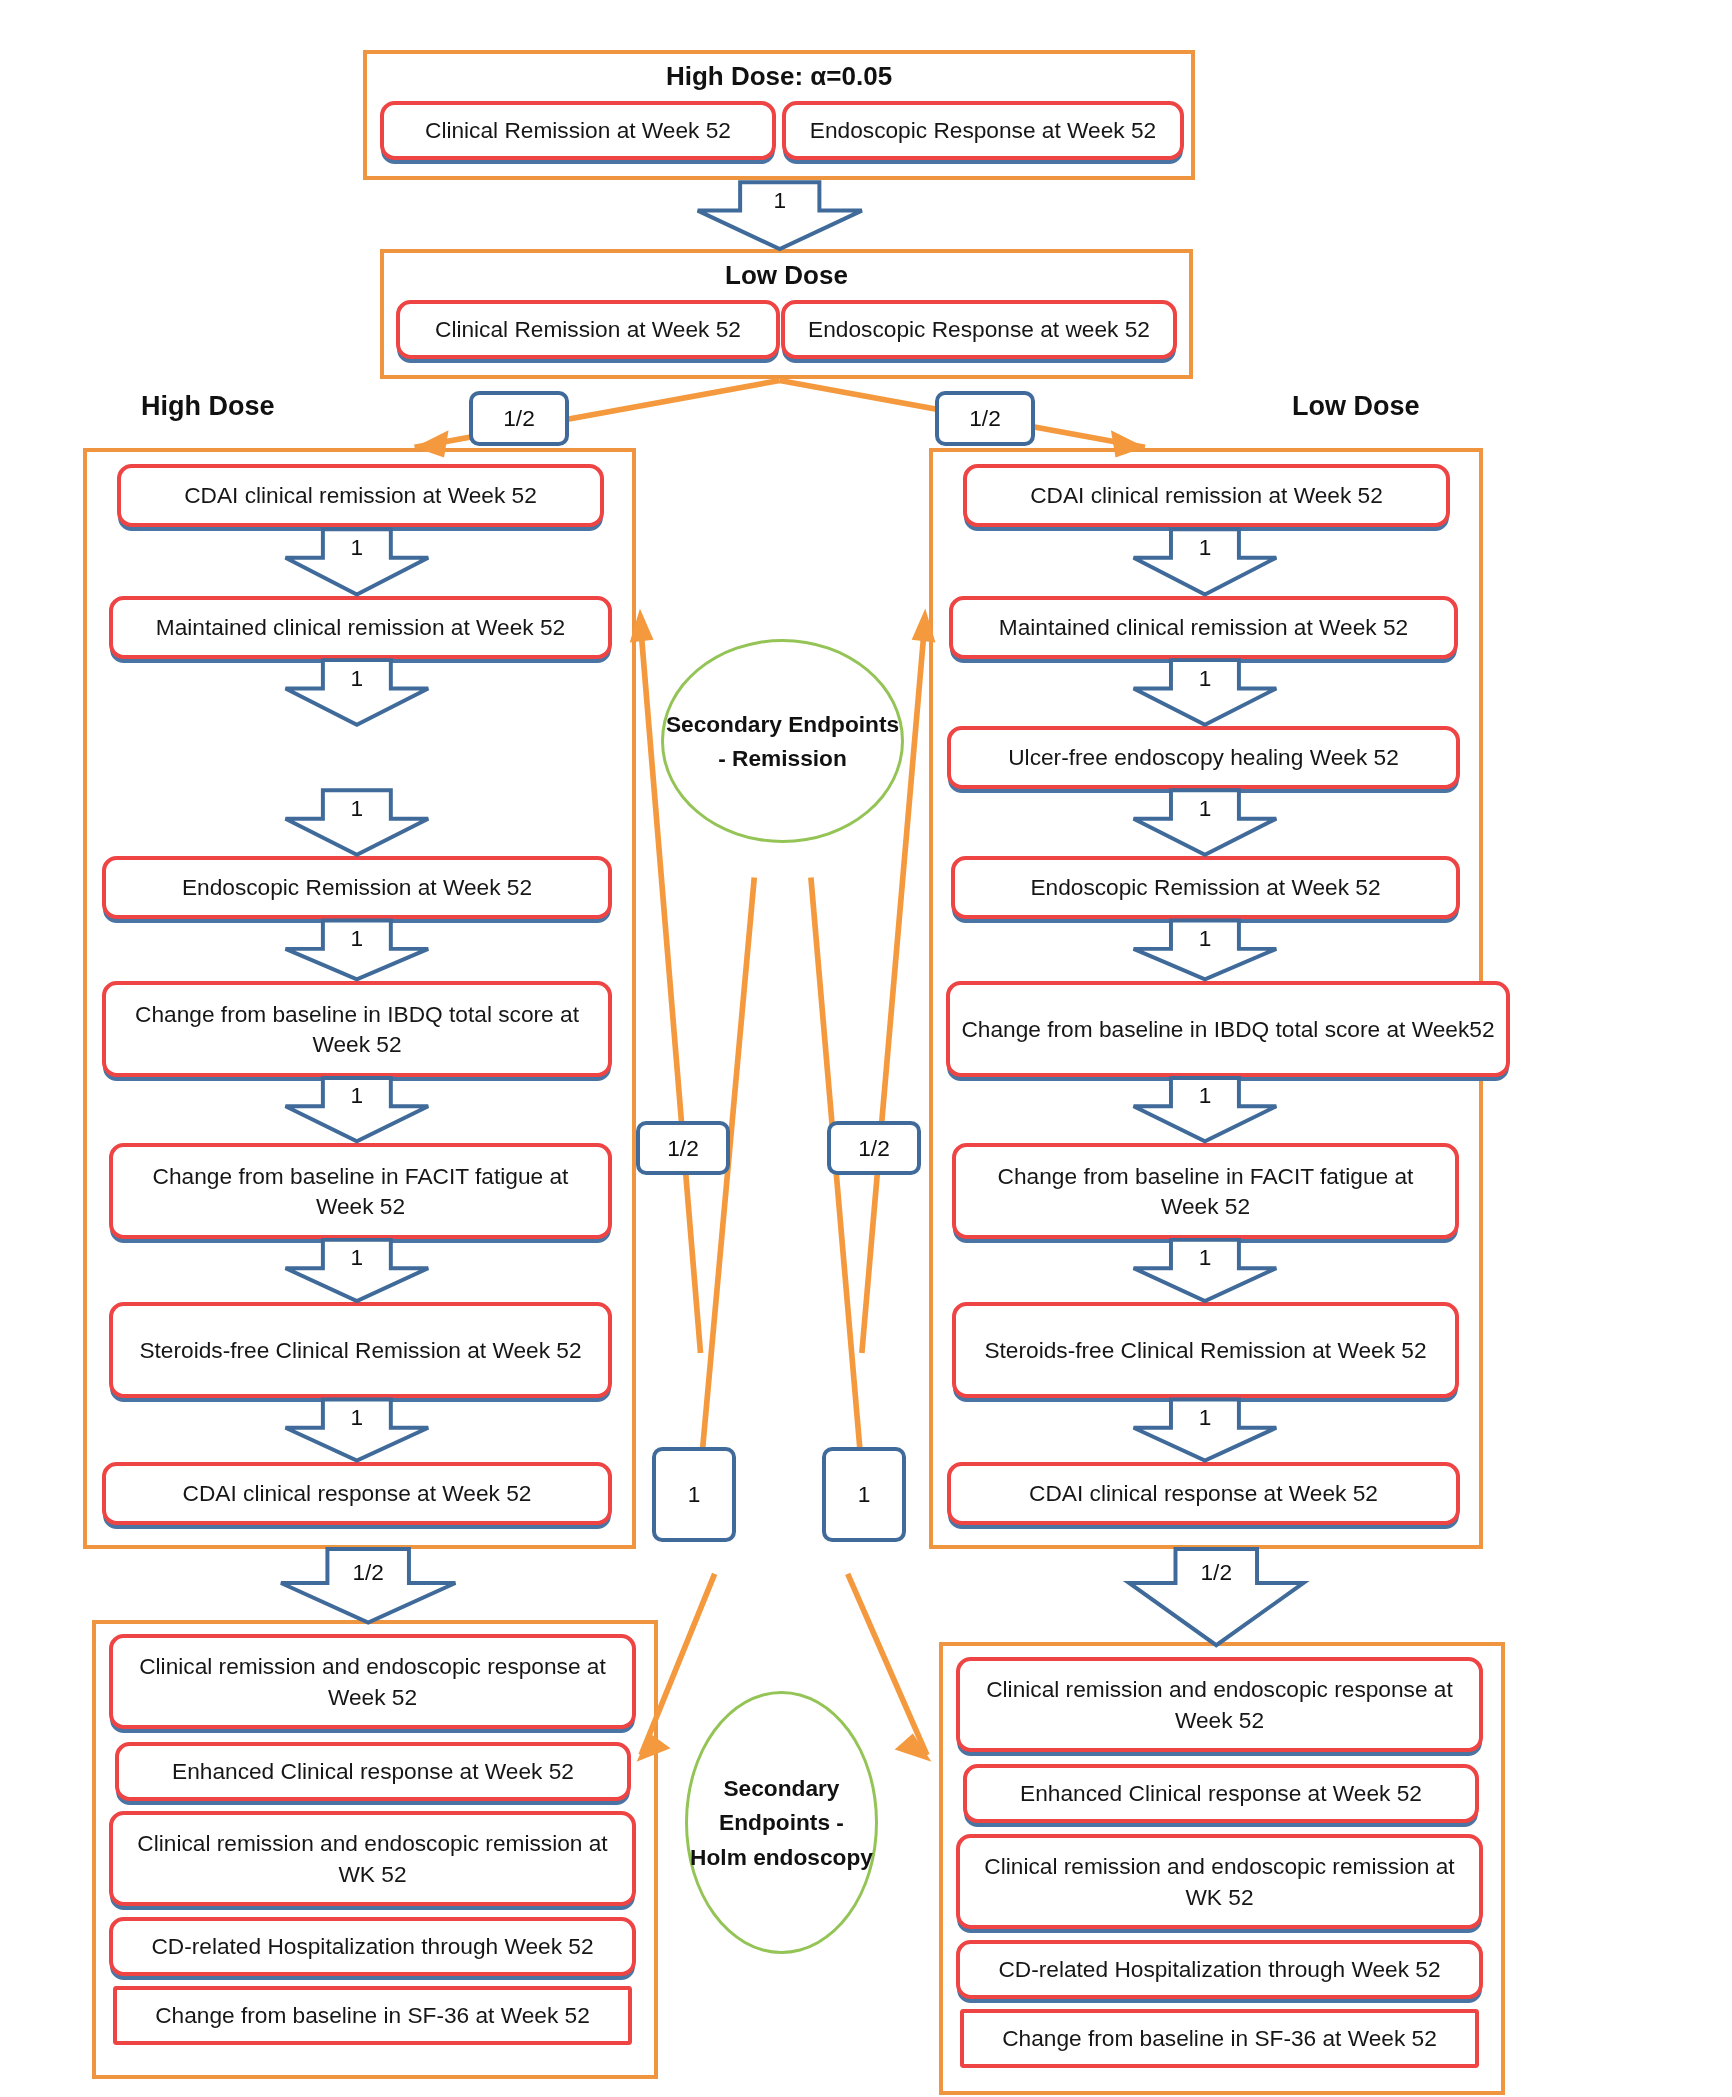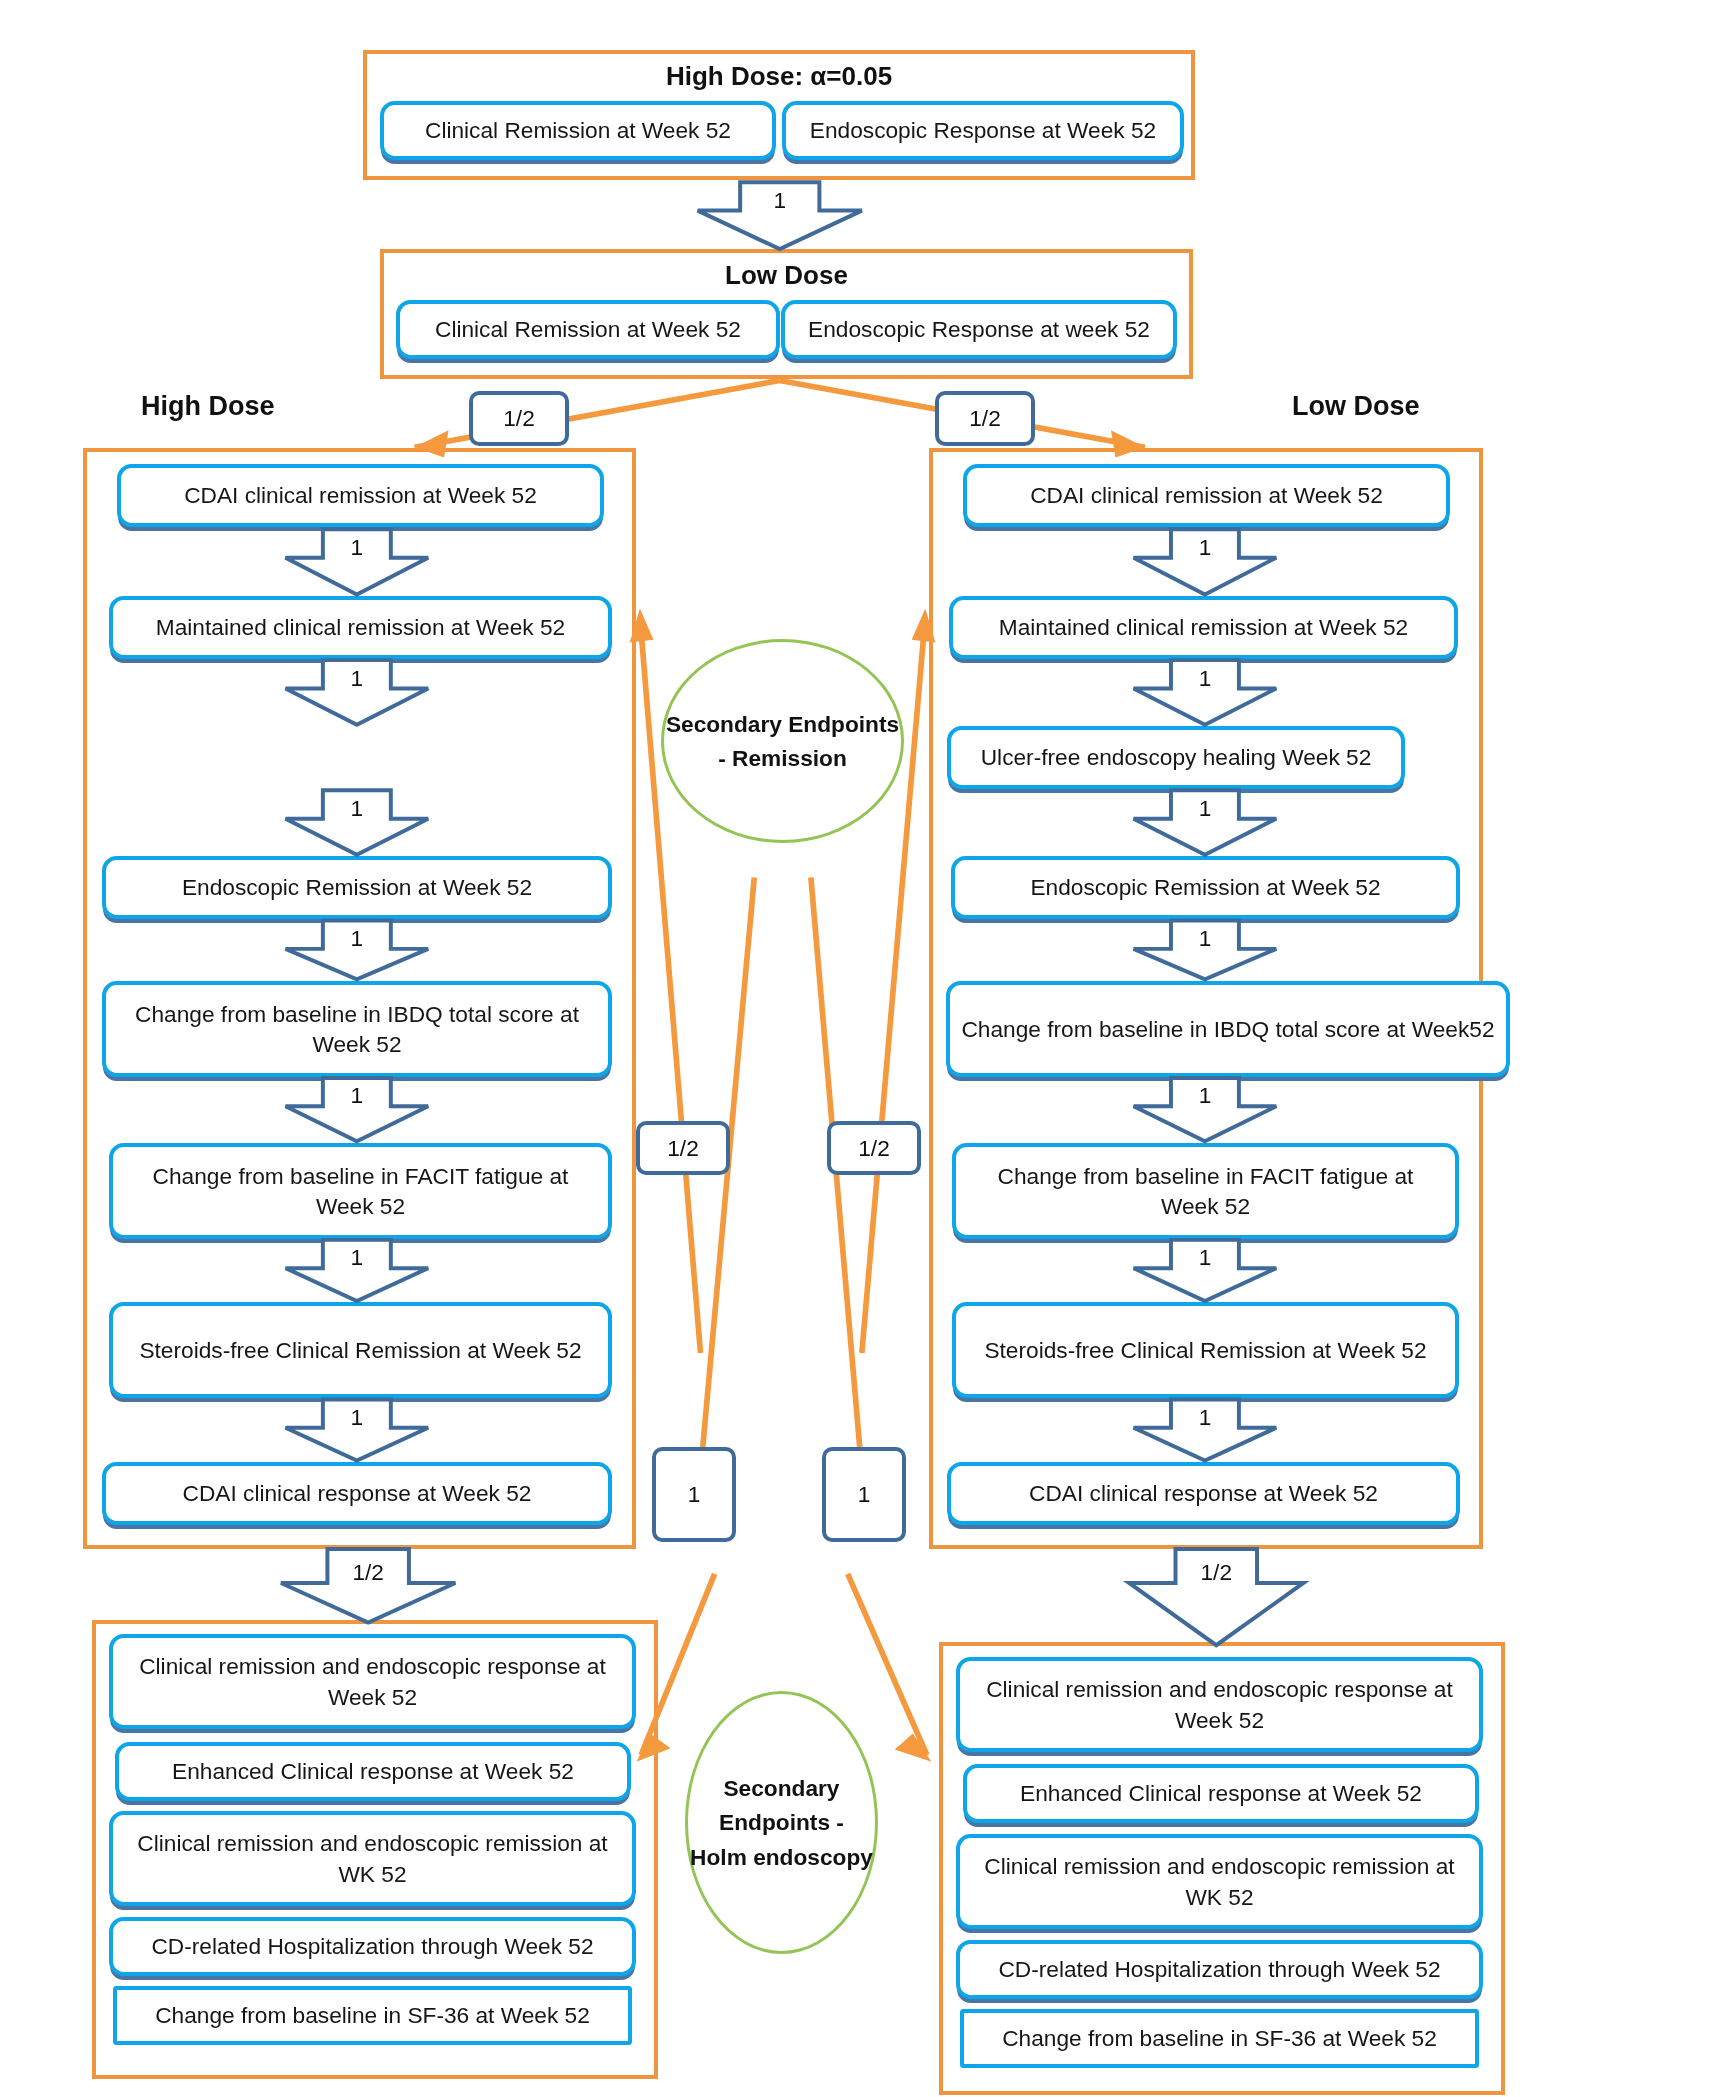--- a/index.html
+++ b/index.html
@@ -6,21 +6,21 @@
   body{width:1733px;height:2097px;position:relative;
        font-family:"Liberation Sans", sans-serif;color:#1a1a1a;}
   #stage{position:absolute;left:18px;top:0;width:1733px;height:2097px;overflow:hidden;}
 
   
   .group{position:absolute;border:4px solid #F0953F;background:#ffffff;box-sizing:border-box;}
   .group-title{position:absolute;text-align:center;font-weight:bold;font-size:26px;
                color:#111;white-space:nowrap;}
 
   
-  .ebox{position:absolute;box-sizing:border-box;border:4px solid #0ea5e9;
+  .ebox{position:absolute;box-sizing:border-box;border:4px solid #ef4444;
         border-radius:14.7px;background:#ffffff;display:flex;align-items:center;
         justify-content:center;text-align:center;font-size:22.7px;line-height:1.34;
         color:#161616;padding:2.3px 10.2px;
         box-shadow:0 5.1px 0 -1.1px #4A74A3;}
   .ebox.sq{border-radius:3.4px;box-shadow:none;}
 
   
   .wbox{position:absolute;box-sizing:border-box;border:4px solid #3F6A99;
         border-radius:10.2px;background:#ffffff;display:flex;align-items:center;
         justify-content:center;font-size:22.7px;color:#111;z-index:40;}
@@ -106,21 +106,21 @@
   <div class="ebox" style="left:84px;top:856px;width:510px;height:63px;">Endoscopic Remission at Week 52</div>
   <div class="ebox" style="left:84px;top:981px;width:510px;height:96px;">Change from baseline in IBDQ total score at Week 52</div>
   <div class="ebox" style="left:91px;top:1143px;width:503px;height:96px;">Change from baseline in FACIT fatigue at Week 52</div>
   <div class="ebox" style="left:91px;top:1302px;width:503px;height:96px;">Steroids-free Clinical Remission at Week 52</div>
   <div class="ebox" style="left:84px;top:1462px;width:510px;height:63px;">CDAI clinical response at Week 52</div>
 
   <div class="group" style="left:911px;top:448px;width:554px;height:1101px;"></div>
 
   <div class="ebox" style="left:945px;top:464px;width:487px;height:63px;">CDAI clinical remission at Week 52</div>
   <div class="ebox" style="left:931px;top:596px;width:509px;height:63px;">Maintained clinical remission at Week 52</div>
-  <div class="ebox" style="left:929px;top:726px;width:458px;height:63px;">Ulcer-free endoscopy healing Week 52</div>
+  <div class="ebox" style="left:929px;top:726px;width:513px;height:63px;">Ulcer-free endoscopy healing Week 52</div>
   <div class="ebox" style="left:933px;top:856px;width:509px;height:63px;">Endoscopic Remission at Week 52</div>
   <div class="ebox" style="left:928px;top:981px;width:564px;height:96px;">Change from baseline in IBDQ total score at Week52</div>
   <div class="ebox" style="left:934px;top:1143px;width:507px;height:96px;">Change from baseline in FACIT fatigue at Week 52</div>
   <div class="ebox" style="left:934px;top:1302px;width:507px;height:96px;">Steroids-free Clinical Remission at Week 52</div>
   <div class="ebox" style="left:929px;top:1462px;width:513px;height:63px;">CDAI clinical response at Week 52</div>
 
   <div class="ellipse" style="left:643px;top:639px;width:243px;height:204px;">
     <div>
       <span>Secondary</span>
       <span>Endpoints</span>

